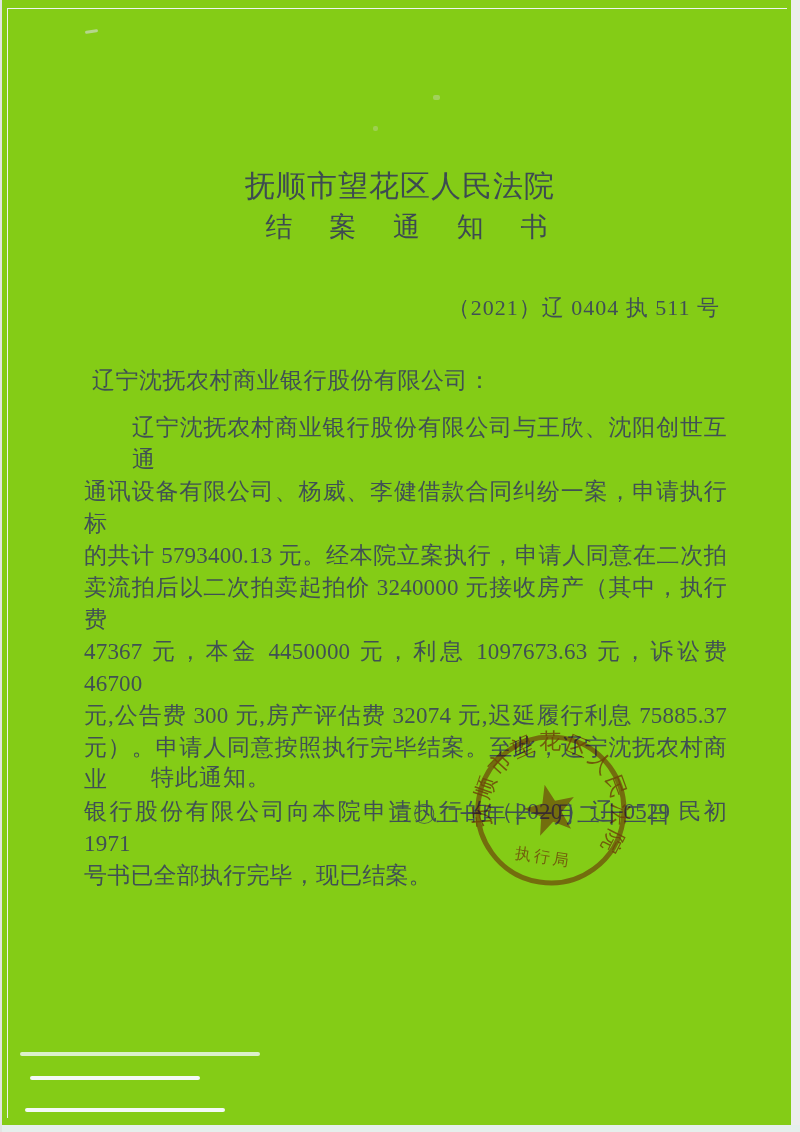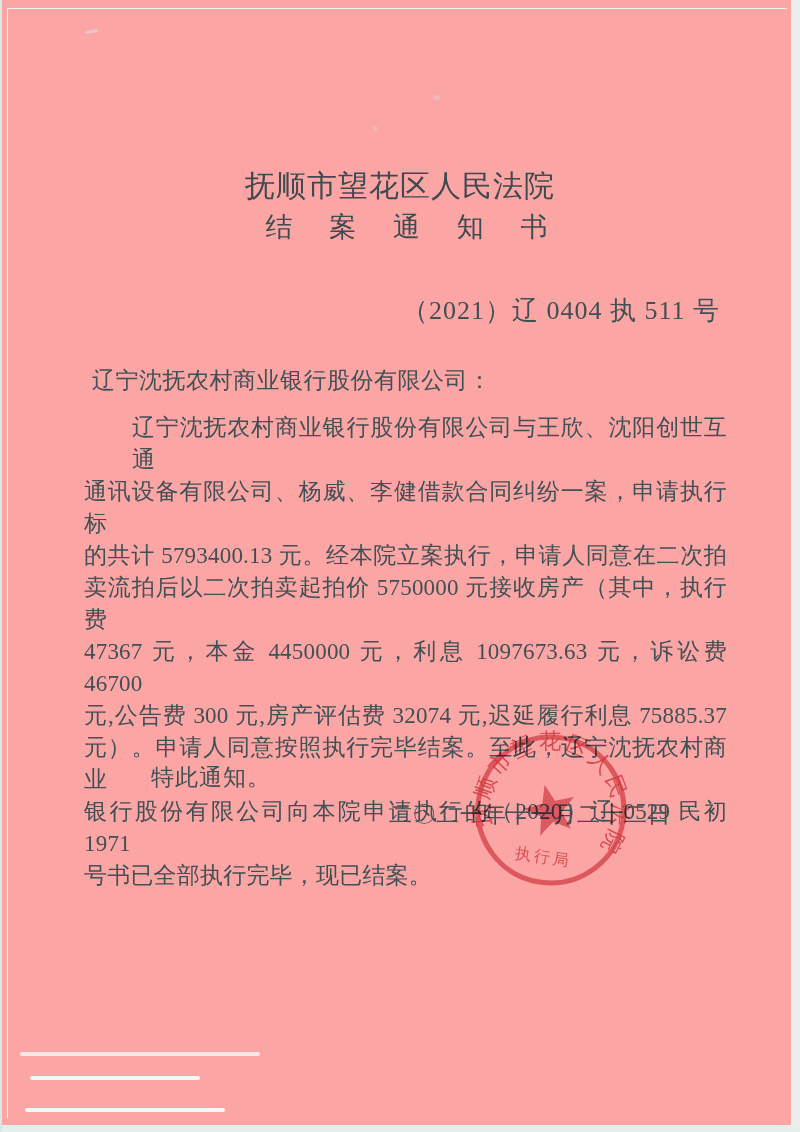--- a/index.html
+++ b/index.html
@@ -1,19 +1,19 @@
 <!DOCTYPE html>
 <html><head>
 <meta charset="utf-8">
 <style>
   html,body{margin:0;padding:0;background:#ffffff;}
   .page{
     position:relative;
     width:800px;height:1132px;
-    background:#fca5a5;
+    background:#84cc16;
     font-family:"Liberation Serif","DejaVu Serif",serif;
     color:#405054;
     overflow:hidden;
     box-sizing:border-box;
   }
   
   .edge-right{position:absolute;right:0;top:0;width:9px;height:1132px;background:#ededed;}
   .edge-bottom{position:absolute;left:0;bottom:0;width:800px;height:7px;background:#e5efec;}
   .edge-left-line{position:absolute;left:0;top:0;width:2px;height:1132px;background:#e2e4e4;}
   .edge-inner-left{position:absolute;left:7px;top:8px;width:1px;height:1110px;background:#eef1f1;}
@@ -27,21 +27,21 @@
     color:#3d4b51;font-weight:500;
   }
   .subtitle{
     position:absolute;top:209px;left:14px;width:800px;
     text-align:center;font-size:27px;letter-spacing:15px;
     color:#3d4b51;font-weight:500;
   }
   .case-number{
     position:absolute;top:293px;left:0;width:772px;
     text-align:right;padding-right:52px;box-sizing:border-box;
-    font-size:26px;letter-spacing:1px;
+    font-size:22px;letter-spacing:1px;
   }
   .addressee{
     position:absolute;top:365px;left:92px;width:680px;
     font-size:23px;letter-spacing:.5px;
   }
   .body-block{
     position:absolute;top:412px;left:84px;width:643px;
     font-size:23px;line-height:32px;
   }
   .bline{width:643px;text-align:justify;text-align-last:justify;letter-spacing:.2px;}
@@ -82,21 +82,21 @@
   <div class="subtitle">结 案 通 知 书</div>
 
   <div class="case-number">（2021）辽 0404 执 511 号</div>
 
   <div class="addressee">辽宁沈抚农村商业银行股份有限公司：</div>
 
   <div class="body-block">
     <div class="bline first">辽宁沈抚农村商业银行股份有限公司与王欣、沈阳创世互通</div>
     <div class="bline">通讯设备有限公司、杨威、李健借款合同纠纷一案，申请执行标</div>
     <div class="bline">的共计 5793400.13 元。经本院立案执行，申请人同意在二次拍</div>
-    <div class="bline">卖流拍后以二次拍卖起拍价 5750000 元接收房产（其中，执行费</div>
+    <div class="bline">卖流拍后以二次拍卖起拍价 3240000 元接收房产（其中，执行费</div>
     <div class="bline">47367 元，本金 4450000 元，利息 1097673.63 元，诉讼费 46700</div>
     <div class="bline">元,公告费 300 元,房产评估费 32074 元,迟延履行利息 75885.37</div>
     <div class="bline">元）。申请人同意按照执行完毕结案。至此，辽宁沈抚农村商业</div>
     <div class="bline">银行股份有限公司向本院申请执行的（2020）辽 0529 民初 1971</div>
     <div class="bline last">号书已全部执行完毕，现已结案。</div>
   </div>
 
   <div class="closing">特此通知。</div>
   <div class="date-line">二〇二一年十一月二十二日</div>
 

